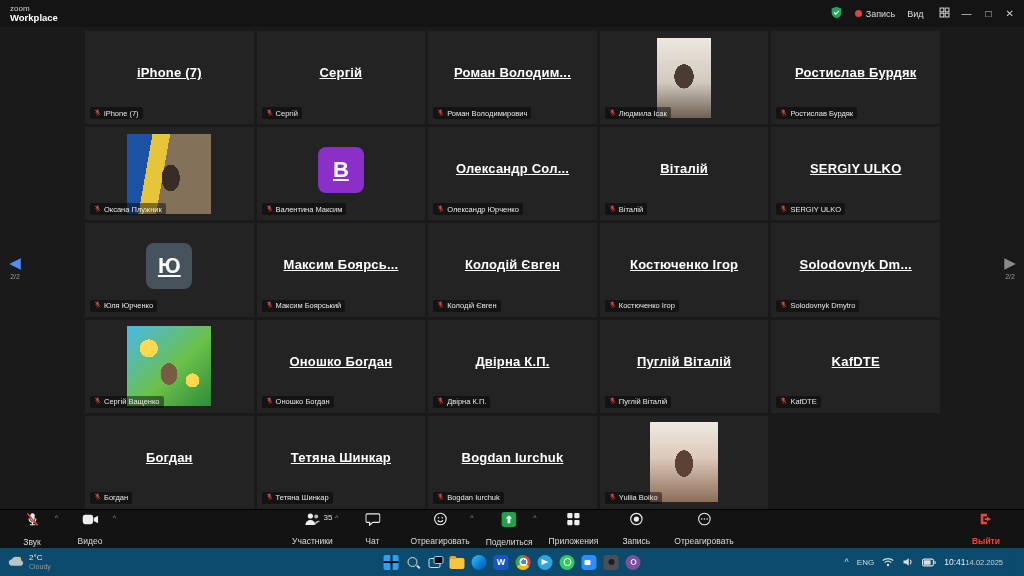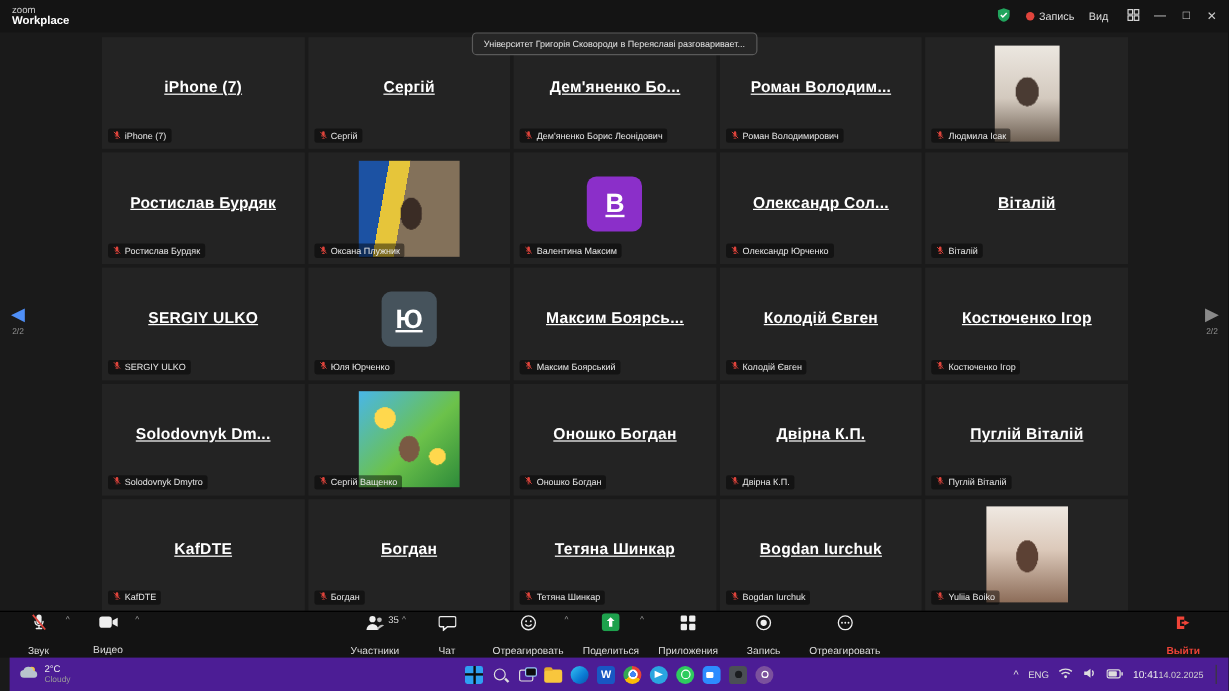--- a/index.html
+++ b/index.html
@@ -65,21 +65,21 @@
     min-width:44px;padding:0 6px;cursor:pointer;position:relative;}
   .tool .lbl{font-size:8.5px;color:#ddd;white-space:nowrap;}
   .tool .caret{position:absolute;top:2px;right:2px;font-size:7px;color:#9a9a9a;}
   .tgroup-left{display:flex;margin-left:4px;gap:2px;}
   .tgroup-center{position:absolute;left:50%;transform:translateX(-50%);display:flex;gap:4px;}
   .badge35{position:absolute;top:1px;right:8px;font-size:8px;color:#ddd;}
   .leave{margin-left:auto;margin-right:10px;}
   .leave .lbl{color:#f04438;font-weight:bold;}
 
   
-  .taskbar{position:absolute;left:8px;right:0;bottom:0;height:28px;background:#4c1d95;
+  .taskbar{position:absolute;left:0;right:0;bottom:0;height:28px;background:#0c4a6e;
     display:flex;align-items:center;box-sizing:border-box;padding:0 8px;}
   .weather{display:flex;align-items:center;gap:5px;cursor:pointer;}
   .weather .wtxt{display:flex;flex-direction:column;line-height:1.15;}
   .weather .t{font-size:8px;color:#eee;}
   .weather .d{font-size:7px;color:#9a9a9a;}
   .taskbar-center{position:absolute;left:50%;transform:translateX(-50%);display:flex;align-items:center;gap:7px;}
   .tb-icon{width:15px;height:15px;display:inline-block;position:relative;cursor:pointer;flex:0 0 auto;}
   .tb-start{background:#2ea0f2;border-radius:2px;}
   .tb-start::after{content:"";position:absolute;inset:0;
     background:linear-gradient(#0c0c0e 0 0) center/100% 2px no-repeat,
@@ -151,21 +151,20 @@
         </span>
       </span>
       <span class="winctl">
         <span>—</span>
         <span>□</span>
         <span>✕</span>
       </span>
     </div>
   </div>
 
-  <div class="toast">Університет Григорія Сковороди в Переяславі разговаривает...</div>
 
   <div class="gallery">
       <div class="tile">
         <div class="tile-name">iPhone (7)</div>
         <div class="tile-label">
           <span><svg width="7" height="7" viewBox="0 0 16 16">
               <path fill="#e0443c" d="M8 1a2.5 2.5 0 0 1 2.5 2.5v4a2.5 2.5 0 0 1-5 0v-4A2.5 2.5 0 0 1 8 1z"></path>
               <path fill="#e0443c" d="M3.5 7.5a.5.5 0 0 1 1 0 3.5 3.5 0 0 0 7 0 .5.5 0 0 1 1 0 4.5 4.5 0 0 1-4 4.47V14h2a.5.5 0 0 1 0 1h-5a.5.5 0 0 1 0-1h2v-2.03a4.5 4.5 0 0 1-4-4.47z"></path>
               <line x1="2" y1="2" x2="14" y2="14" stroke="#e0443c" stroke-width="1.8"></line>
             </svg></span>
@@ -174,31 +173,20 @@
       </div>
       <div class="tile">
         <div class="tile-name">Сергій</div>
         <div class="tile-label">
           <span><svg width="7" height="7" viewBox="0 0 16 16">
               <path fill="#e0443c" d="M8 1a2.5 2.5 0 0 1 2.5 2.5v4a2.5 2.5 0 0 1-5 0v-4A2.5 2.5 0 0 1 8 1z"></path>
               <path fill="#e0443c" d="M3.5 7.5a.5.5 0 0 1 1 0 3.5 3.5 0 0 0 7 0 .5.5 0 0 1 1 0 4.5 4.5 0 0 1-4 4.47V14h2a.5.5 0 0 1 0 1h-5a.5.5 0 0 1 0-1h2v-2.03a4.5 4.5 0 0 1-4-4.47z"></path>
               <line x1="2" y1="2" x2="14" y2="14" stroke="#e0443c" stroke-width="1.8"></line>
             </svg></span>
           <span>Сергій</span>
-        </div>
-      </div>
-      <div class="tile">
-        <div class="tile-name">Дем'яненко  Бо...</div>
-        <div class="tile-label">
-          <span><svg width="7" height="7" viewBox="0 0 16 16">
-              <path fill="#e0443c" d="M8 1a2.5 2.5 0 0 1 2.5 2.5v4a2.5 2.5 0 0 1-5 0v-4A2.5 2.5 0 0 1 8 1z"></path>
-              <path fill="#e0443c" d="M3.5 7.5a.5.5 0 0 1 1 0 3.5 3.5 0 0 0 7 0 .5.5 0 0 1 1 0 4.5 4.5 0 0 1-4 4.47V14h2a.5.5 0 0 1 0 1h-5a.5.5 0 0 1 0-1h2v-2.03a4.5 4.5 0 0 1-4-4.47z"></path>
-              <line x1="2" y1="2" x2="14" y2="14" stroke="#e0443c" stroke-width="1.8"></line>
-            </svg></span>
-          <span>Дем'яненко Борис Леонідович</span>
         </div>
       </div>
       <div class="tile">
         <div class="tile-name">Роман  Володим...</div>
         <div class="tile-label">
           <span><svg width="7" height="7" viewBox="0 0 16 16">
               <path fill="#e0443c" d="M8 1a2.5 2.5 0 0 1 2.5 2.5v4a2.5 2.5 0 0 1-5 0v-4A2.5 2.5 0 0 1 8 1z"></path>
               <path fill="#e0443c" d="M3.5 7.5a.5.5 0 0 1 1 0 3.5 3.5 0 0 0 7 0 .5.5 0 0 1 1 0 4.5 4.5 0 0 1-4 4.47V14h2a.5.5 0 0 1 0 1h-5a.5.5 0 0 1 0-1h2v-2.03a4.5 4.5 0 0 1-4-4.47z"></path>
               <line x1="2" y1="2" x2="14" y2="14" stroke="#e0443c" stroke-width="1.8"></line>
             </svg></span>

